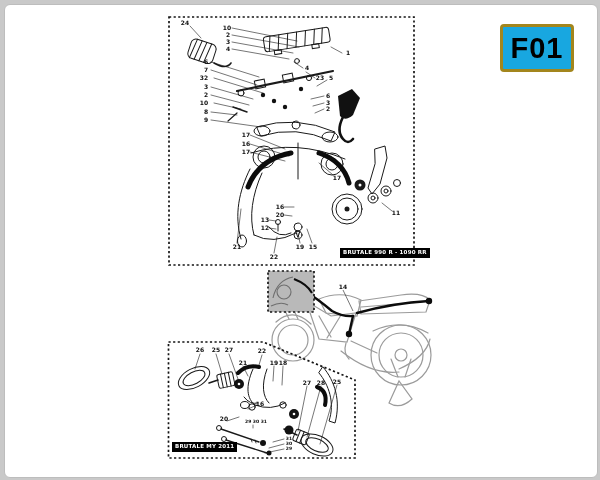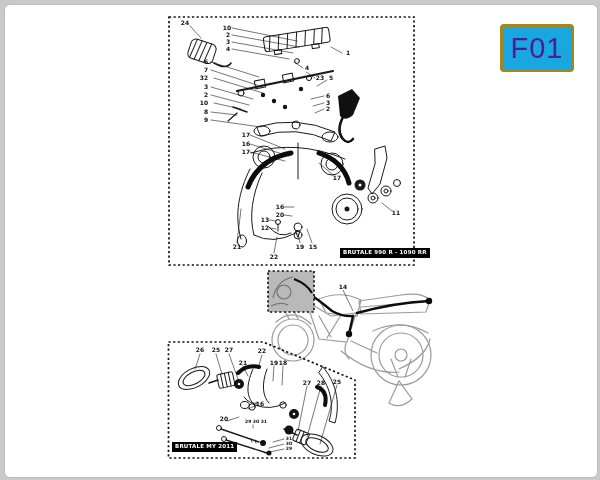--- a/index.html
+++ b/index.html
@@ -2,21 +2,21 @@
 <html><head>
 <meta charset="utf-8">
 <style>
   html,body{margin:0;padding:0;background:#c9c9c9;}
   body{width:600px;height:480px;overflow:hidden;font-family:"Liberation Sans",sans-serif;}
   .frame{position:absolute;left:0;top:0;width:592px;height:472px;margin:4px;background:#ffffff;
          border:1px solid #bdbdbd;border-radius:6px;}
   .art{position:absolute;left:-4px;top:-4px;width:600px;height:480px;}
   .f01{position:absolute;left:495px;top:19px;width:68px;height:42px;background:#18a7e0;
        border:3px solid #a3861d;border-radius:4px;display:flex;align-items:center;justify-content:center;}
-  .f01 span{color:#4c1d95;font-size:29px;font-weight:400;letter-spacing:1px;line-height:1;}
+  .f01 span{color:#000000;font-size:29px;font-weight:700;letter-spacing:1px;line-height:1;}
   .pl{position:absolute;font:bold 6px "DejaVu Sans",sans-serif;color:#0d0d0d;
       transform:translate(-50%,-50%);white-space:nowrap;line-height:1;}
   .pl-s{font-size:4.5px;}
   .model-badge{position:absolute;background:#000;color:#fff;font:bold 5.5px "DejaVu Sans",sans-serif;
       padding:2px 3px;letter-spacing:.2px;line-height:1;white-space:nowrap;}
 </style>
 </head>
 <body>
 
 <div class="frame">

